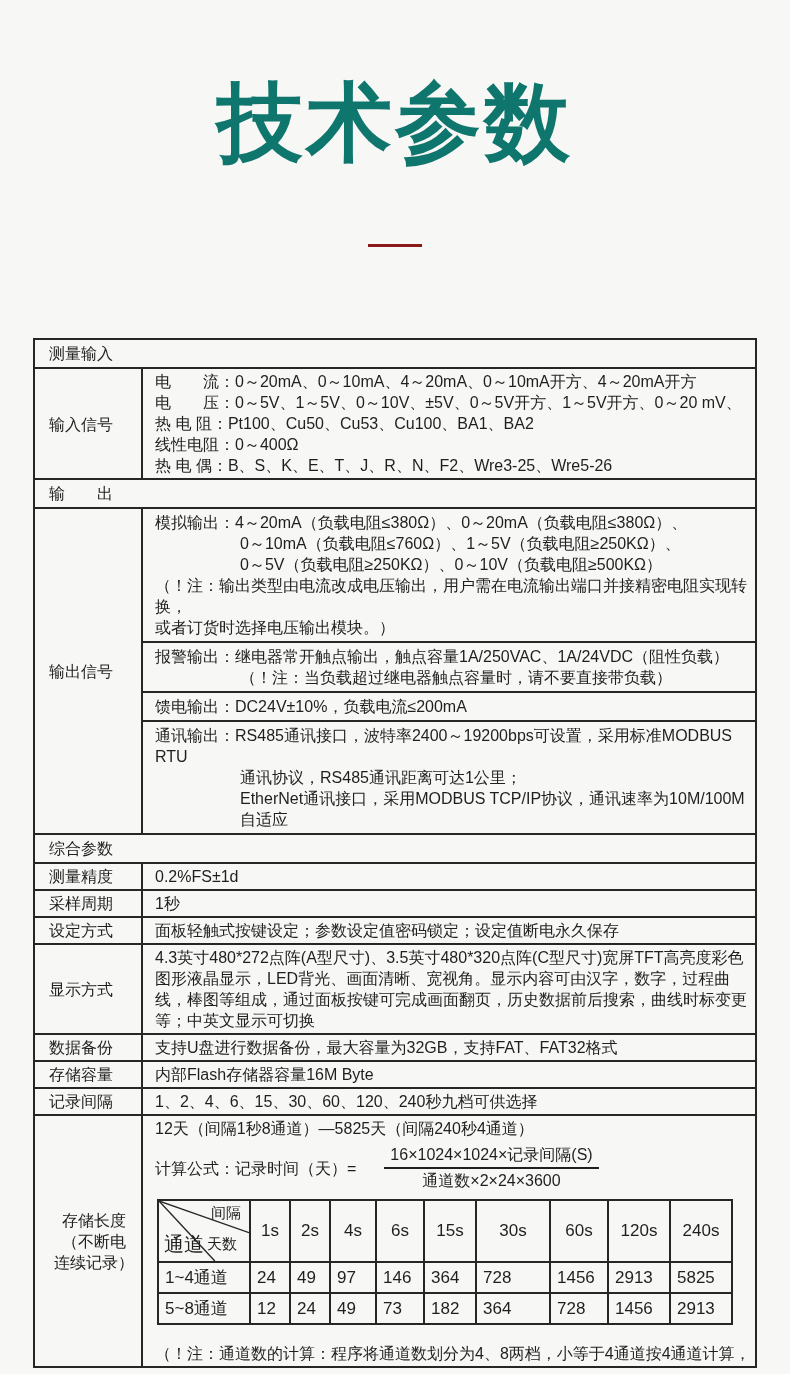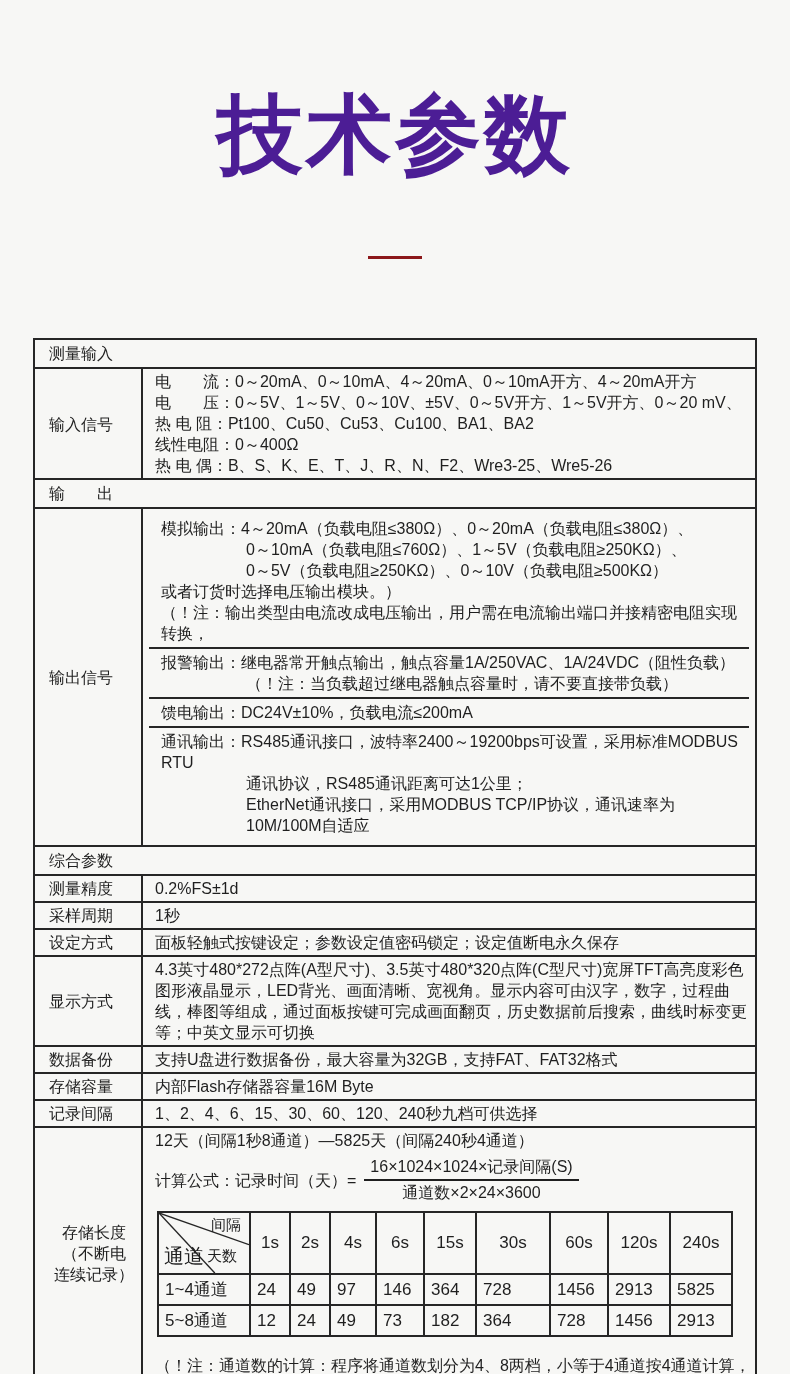--- a/index.html
+++ b/index.html
@@ -10,27 +10,27 @@
     font-family: "Liberation Sans", sans-serif;
     color: #1f1f1f;
   }
   .page {
     position: relative;
     width: 790px;
     height: 1374px;
     overflow: hidden;
   }
   .title {
-    margin: 12px;
+    margin: 0;
     padding-top: 72px;
     text-align: center;
     font-size: 86px;
     line-height: 100px;
     font-weight: bold;
-    color: #4c1d95;
+    color: #0f766e;
     letter-spacing: 3px;
   }
   .title-underline {
     width: 54px;
     height: 3px;
     background: #8c181a;
     margin: 72px auto 0 auto;
   }
   .spec-table {
     position: absolute;
@@ -53,29 +53,29 @@
     flex-direction: column;
     justify-content: center;
   }
   .row.v-top .lab { justify-content: center; padding-top: 3px; }
   .full-head {
     flex: 1 1 auto;
     padding: 3px 2px 3px 14px;
     line-height: 21px;
   }
   .con { flex: 1 1 auto; padding: 2px 4px 2px 12px; min-width: 0; }
-  .con.nopad { padding: 6px; border-radius: 23px; }
+  .con.nopad { padding: 0; border-radius: 23px; }
   .line { line-height: 21px; }
   .line.indent { padding-left: 85px; }
   .sub { padding: 3px 4px 3px 12px; }
   .sub + .sub { border-top: 2px solid #262626; }
   .lab-line { line-height: 21px; text-align: center; }
   .lab-line.single { text-align: left; }
   
-  .formula { display: flex; align-items: center; margin: 6px 0 4px 0; line-height: 21px; }
+  .formula { display: flex; align-items: center; margin: 6px 0 4px 0; line-height: 21px; gap: 20px; }
   .frac { display: inline-flex; flex-direction: column; align-items: center; margin-left: 8px; }
   .frac .num { padding: 0 6px 2px 6px; border-bottom: 2px solid #1f1f1f; line-height: 20px; }
   .frac .den { padding: 2px 6px 0 6px; line-height: 20px; }
   
   .grid-wrap { margin: 8px 0 0 2px; }
   table.grid { border-collapse: collapse; table-layout: fixed; }
   table.grid td {
     border: 2px solid #262626;
     text-align: left;
     padding: 2px 2px 2px 6px;
@@ -123,22 +123,22 @@
 
     <div class="row v-top">
       <div class="lab">
         <div class="lab-line single">输出信号</div>
       </div>
       <div class="con nopad">
         <div class="sub">
           <div class="line">模拟输出：4～20mA（负载电阻≤380Ω）、0～20mA（负载电阻≤380Ω）、</div>
           <div class="line indent">0～10mA（负载电阻≤760Ω）、1～5V（负载电阻≥250KΩ）、</div>
           <div class="line indent">0～5V（负载电阻≥250KΩ）、0～10V（负载电阻≥500KΩ）</div>
+          <div class="line">（！注：输出类型由电流改成电压输出，用户需在电流输出端口并接精密电阻实现转换，</div>
           <div class="line">或者订货时选择电压输出模块。）</div>
-          <div class="line">（！注：输出类型由电流改成电压输出，用户需在电流输出端口并接精密电阻实现转换，</div>
         </div>
         <div class="sub">
           <div class="line">报警输出：继电器常开触点输出，触点容量1A/250VAC、1A/24VDC（阻性负载）</div>
           <div class="line indent">（！注：当负载超过继电器触点容量时，请不要直接带负载）</div>
         </div>
         <div class="sub">
           <div class="line">馈电输出：DC24V±10%，负载电流≤200mA</div>
         </div>
         <div class="sub">
           <div class="line">通讯输出：RS485通讯接口，波特率2400～19200bps可设置，采用标准MODBUS RTU</div>

